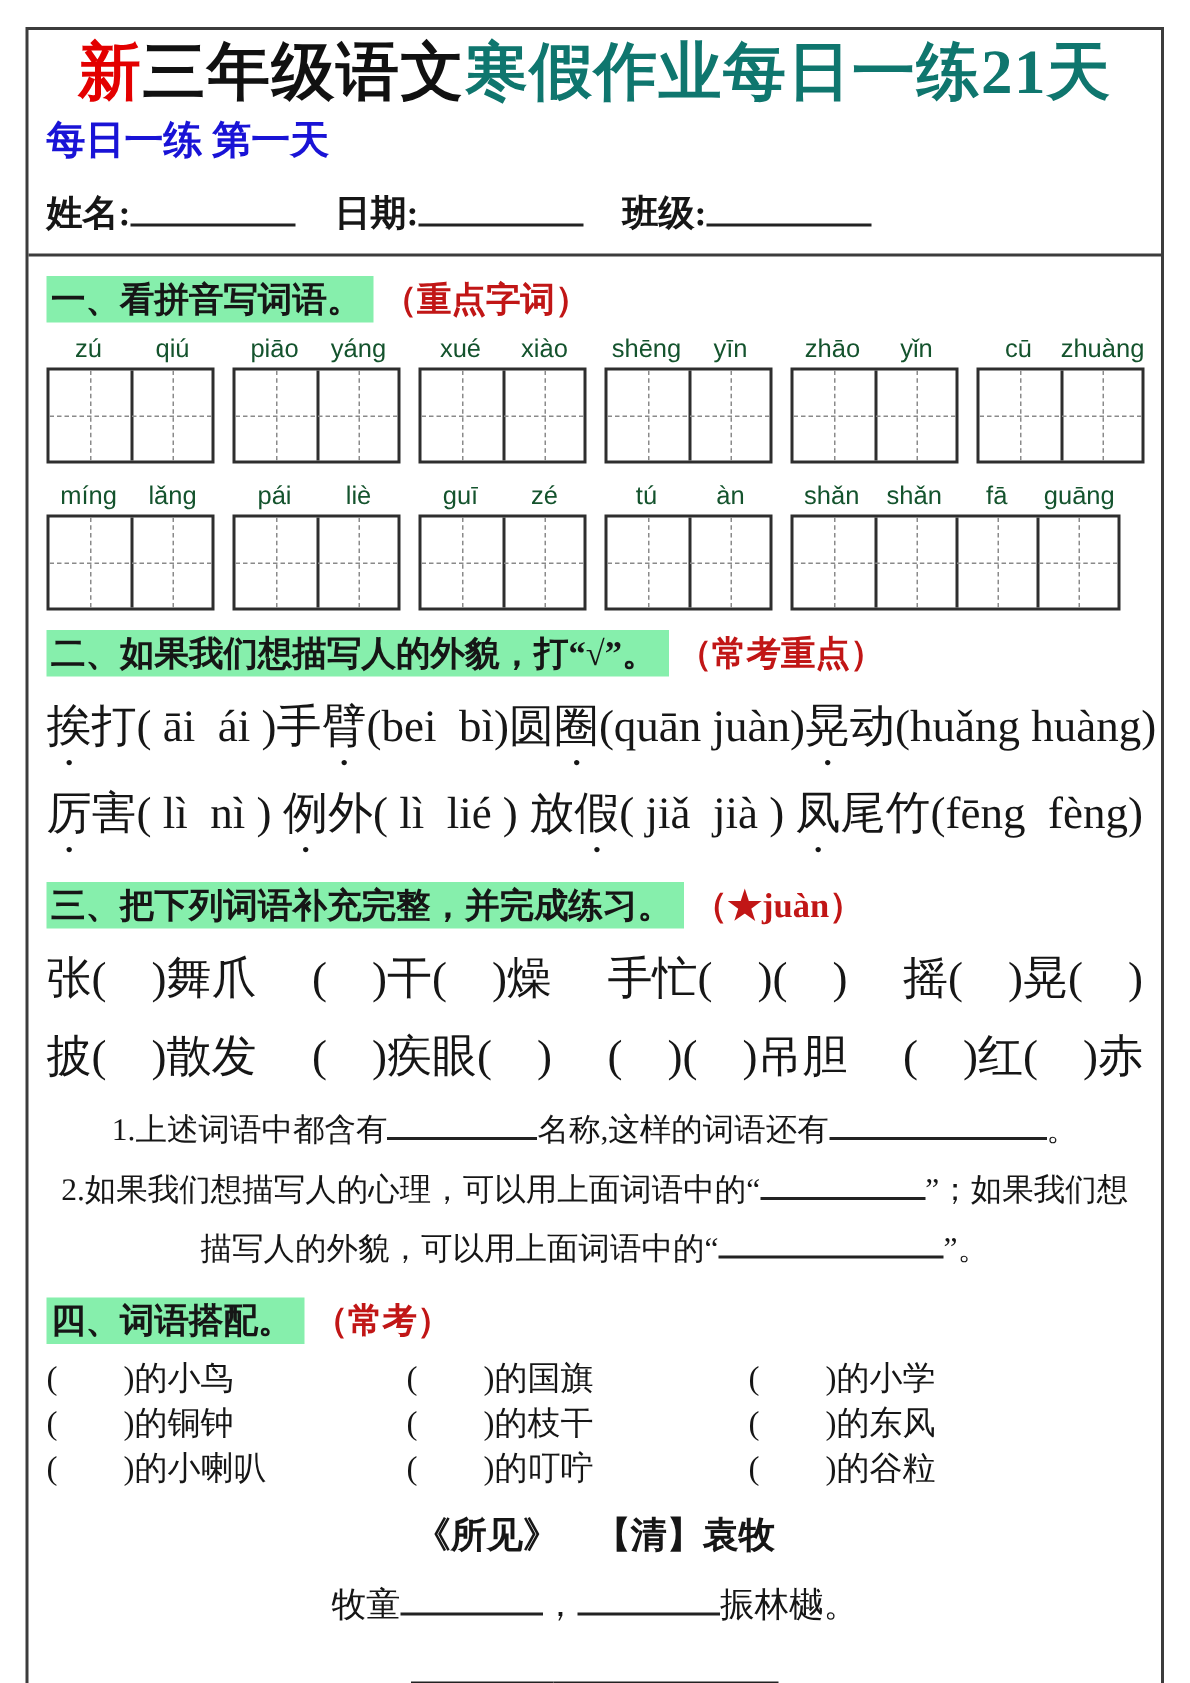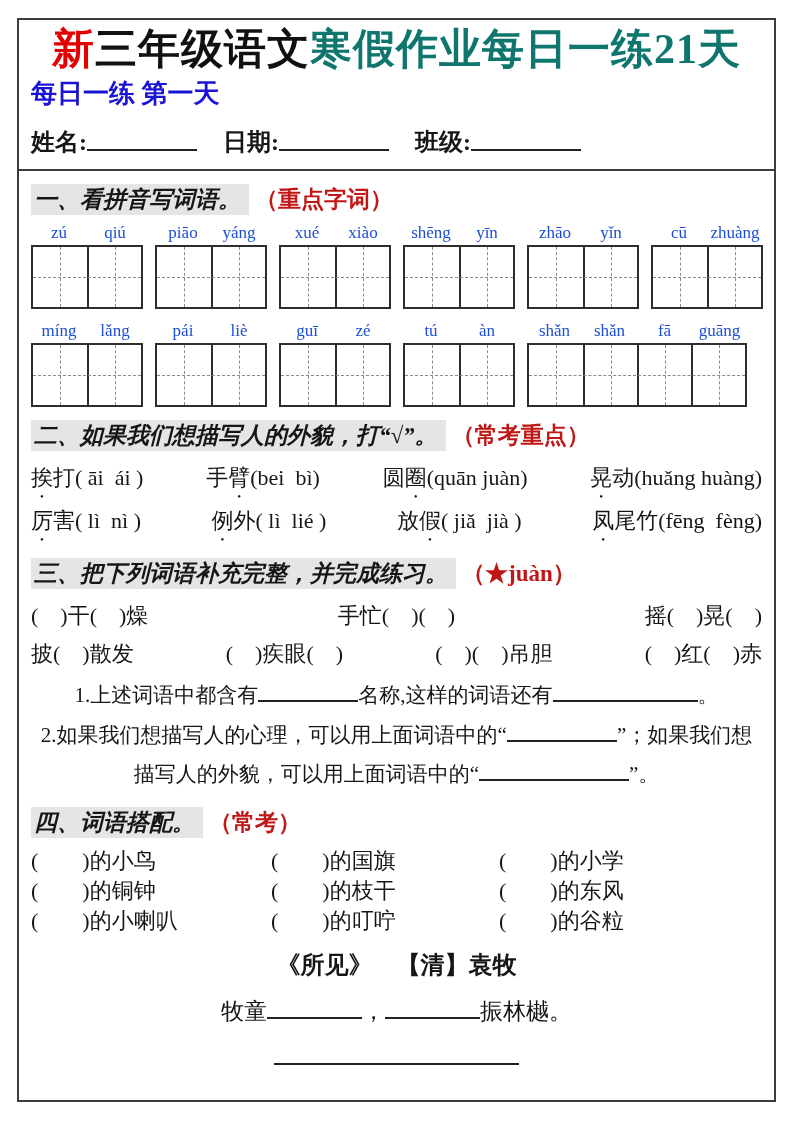--- a/index.html
+++ b/index.html
@@ -24,35 +24,35 @@
   .subtitle { text-align: left; font-size: 26px; font-weight: bold; color: #1913d6; margin-top: 2px; }
   .id-row { display: flex; justify-content: flex-start; gap: 26px; font-size: 24px; font-weight: bold; margin: 14px 0 10px 0; }
   .id-field { white-space: pre; }
   .blank { display: inline-block; border-bottom: 2px solid #222; height: 1.05em; vertical-align: baseline; }
   .w95  { width: 95px; }  .w100 { width: 100px; } .w110 { width: 110px; }
   .w145 { width: 145px; } .w150 { width: 150px; }
   .divider { border-top: 2px solid #3c3c3c; margin: 0 -12px; }
   
   section { margin-top: 13px; }
   .sec-head { font-size: 23px; font-weight: bold; margin-bottom: 8px; }
-  .hl { background: #e5e5e5; padding: 3px 8px 3px 3px; font-style: italic; }
+  .hl { background: #86efac; padding: 3px 8px 3px 3px; }
   .tag { color: #c11616; margin-left: 6px; white-space: pre; }
   
   .grid-row { display: flex; gap: 12px; margin: 6px 0 12px 0; }
   .grid-group { display: flex; flex-direction: column; }
-  .py-row { display: flex; font-size: 17px; color: #1d4ed8; margin-bottom: 2px;
-            font-family: Liberation Serif, serif; }
+  .py-row { display: flex; font-size: 17px; color: #14532d; margin-bottom: 2px;
+            font-family: Liberation Sans, sans-serif; }
   .py-syl { flex: 1; text-align: center; white-space: nowrap; }
   .cells { display: flex; position: relative; border: 2px solid #2e2e2e; height: 64px; background: #fff; }
   .cells::after { content: ""; position: absolute; left: 0; right: 0; top: 50%; border-top: 1px dashed #8a8a8a; }
   .cell { width: 54px; position: relative; }
   .cell + .cell { border-left: 2px solid #2e2e2e; }
   .cell::before { content: ""; position: absolute; top: 0; bottom: 0; left: 50%; border-left: 1px dashed #8a8a8a; }
   
-  .flex-row { display: flex; justify-content: space-between; font-size: 22px; line-height: 1.75; }
+  .flex-row { display: flex; justify-content: space-between; font-size: 30px; line-height: 1.75; }
   .flex-row span { white-space: pre; }
   .dotted {
     -webkit-text-emphasis: filled dot; -webkit-text-emphasis-position: under left;
     text-emphasis: filled dot; text-emphasis-position: under left;
   }
   .q { font-size: 21px; line-height: 1.85; margin-top: 2px; text-align: center; }
   .colloc-grid { display: grid; grid-template-columns: 240px 228px auto; font-size: 22px; margin-top: 4px; }
   .colloc-grid span { white-space: pre; }
   
   .poem { text-align: center; font-size: 23px; margin-top: 10px; }
@@ -217,20 +217,21 @@
             <span><span>放</span><span class="dotted">假</span><span>( jiǎ  jià )</span></span>
             <span><span class="dotted">凤</span><span>尾竹(fēng  fèng)</span></span>
           </div>
         </div>
     </section>
 
     <section>
       <div class="sec-head"><span class="hl">三、把下列词语补充完整，并完成练习。</span><span class="tag">（★juàn）</span></div>
       <div id="idiom-rows">
           <div class="flex-row">
+            <span>张(    )舞爪</span>
             <span>(    )干(    )燥</span>
             <span>手忙(    )(    )</span>
             <span>摇(    )晃(    )</span>
           </div>
           <div class="flex-row">
             <span>披(    )散发</span>
             <span>(    )疾眼(    )</span>
             <span>(    )(    )吊胆</span>
             <span>(    )红(    )赤</span>
           </div>

